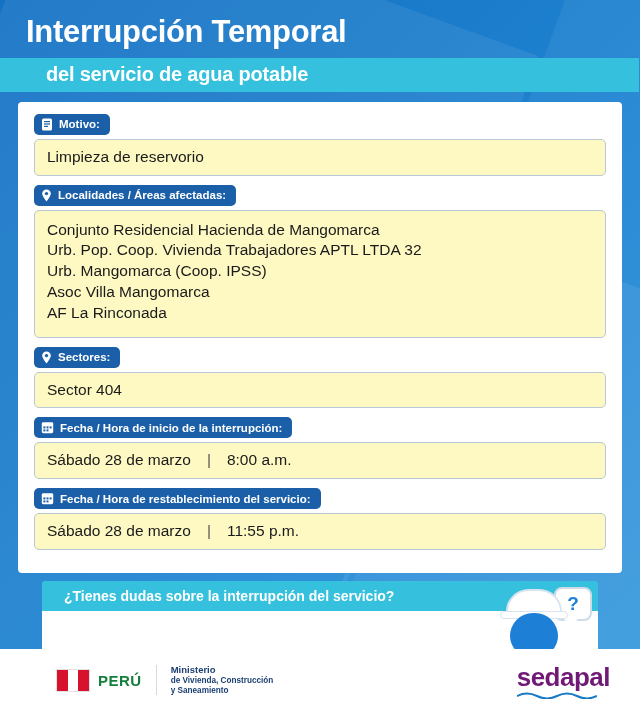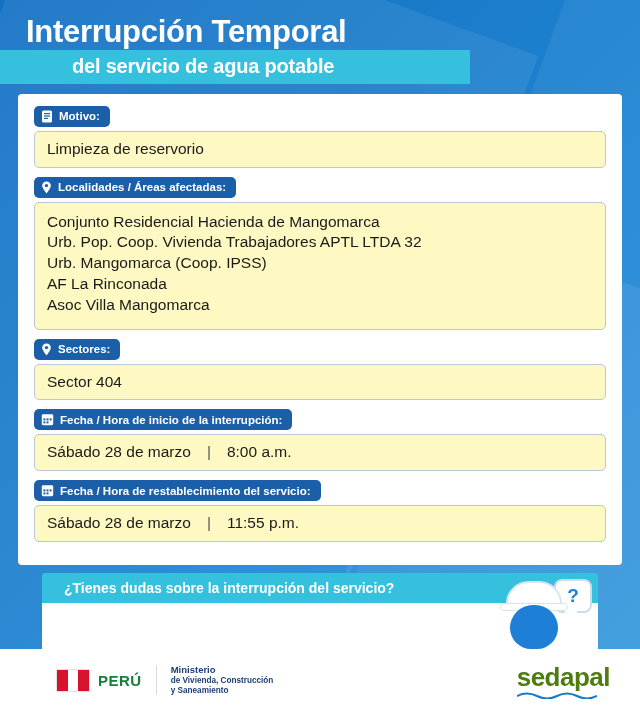--- a/index.html
+++ b/index.html
@@ -39,25 +39,26 @@
   .title-wrap { position:relative; padding: 14px 0 0 26px; }
   .title {
     color:#ffffff;
     font-size: 31px;
     font-weight: bold;
     letter-spacing: -0.3px;
     line-height: 1.15;
   }
   .subtitle-bar {
     position:relative;
+    margin-top: 8px;
     background: #35c0dd;
     height: 34px;
-    width: 470px;
+    width: 639px;
     display:flex; align-items:center;
-    padding-left: 72px;
+    padding-left: 46px;
   }
   .subtitle {
     color:#ffffff; font-size:20px; font-weight:bold; letter-spacing:-0.2px;
   }
 
   .card {
     position:relative;
     margin: 10px auto 0 auto;
     width: 604px;
     background:#ffffff;
@@ -137,21 +138,21 @@
     padding: 0 30px 0 56px;
   }
   .foot-left { display:flex; align-items:center; gap:8px; }
   .flag { width:34px; height:23px; display:flex; border:1px solid #e2e2e2;}
   .flag i { display:block; height:100%; }
   .flag .a, .flag .c { width:33%; background:#d6122c; }
   .flag .b { width:34%; background:#ffffff; position:relative;}
   .peru-word { color:#15803d; font-weight:bold; font-size:15px; letter-spacing:0.5px; }
   .min { color:#1b3f72; font-size:8.2px; line-height:1.25; font-weight:bold;}
   .min .big { font-size:9.5px; }
-  .sedapal { color:#4d7c0f; font-weight:bold; font-size:26px; letter-spacing:-0.5px; position:relative; }
+  .sedapal { color:#701a75; font-weight:bold; font-size:26px; letter-spacing:-0.5px; position:relative; }
   .wave { display:block; width:80px; height:8px; margin-top:-2px;}
 </style>
 </head>
 <body>
 
 <div class="poster">
   <div class="band1"></div>
   <div class="band2"></div>
   <div class="band3"></div>
 
@@ -187,22 +188,22 @@
               <path d="M5.5 0.5C3 .5 1.2 2.3 1.2 4.6c0 3 4.3 7.9 4.3 7.9s4.3-4.9 4.3-7.9C9.8 2.3 8 .5 5.5.5z" fill="#fff"></path>
               <circle cx="5.5" cy="4.6" r="1.7" fill="#1b5fa8"></circle>
             </svg>
         </span>
         <span>Localidades / Áreas afectadas:</span>
       </div>
       <div class="value-box multi">
         <div>Conjunto Residencial Hacienda de Mangomarca</div>
         <div>Urb. Pop. Coop. Vivienda Trabajadores APTL LTDA 32</div>
         <div>Urb. Mangomarca (Coop. IPSS)</div>
+        <div>Asoc Villa Mangomarca</div>
         <div>AF La Rinconada</div>
-        <div>Asoc Villa Mangomarca</div>
       </div>
     </div>
 
     <div class="field">
       <div class="label-pill">
         <span class="ic">
           <svg width="11" height="13" viewBox="0 0 11 13">
               <path d="M5.5 0.5C3 .5 1.2 2.3 1.2 4.6c0 3 4.3 7.9 4.3 7.9s4.3-4.9 4.3-7.9C9.8 2.3 8 .5 5.5.5z" fill="#fff"></path>
               <circle cx="5.5" cy="4.6" r="1.7" fill="#1b5fa8"></circle>
             </svg>

